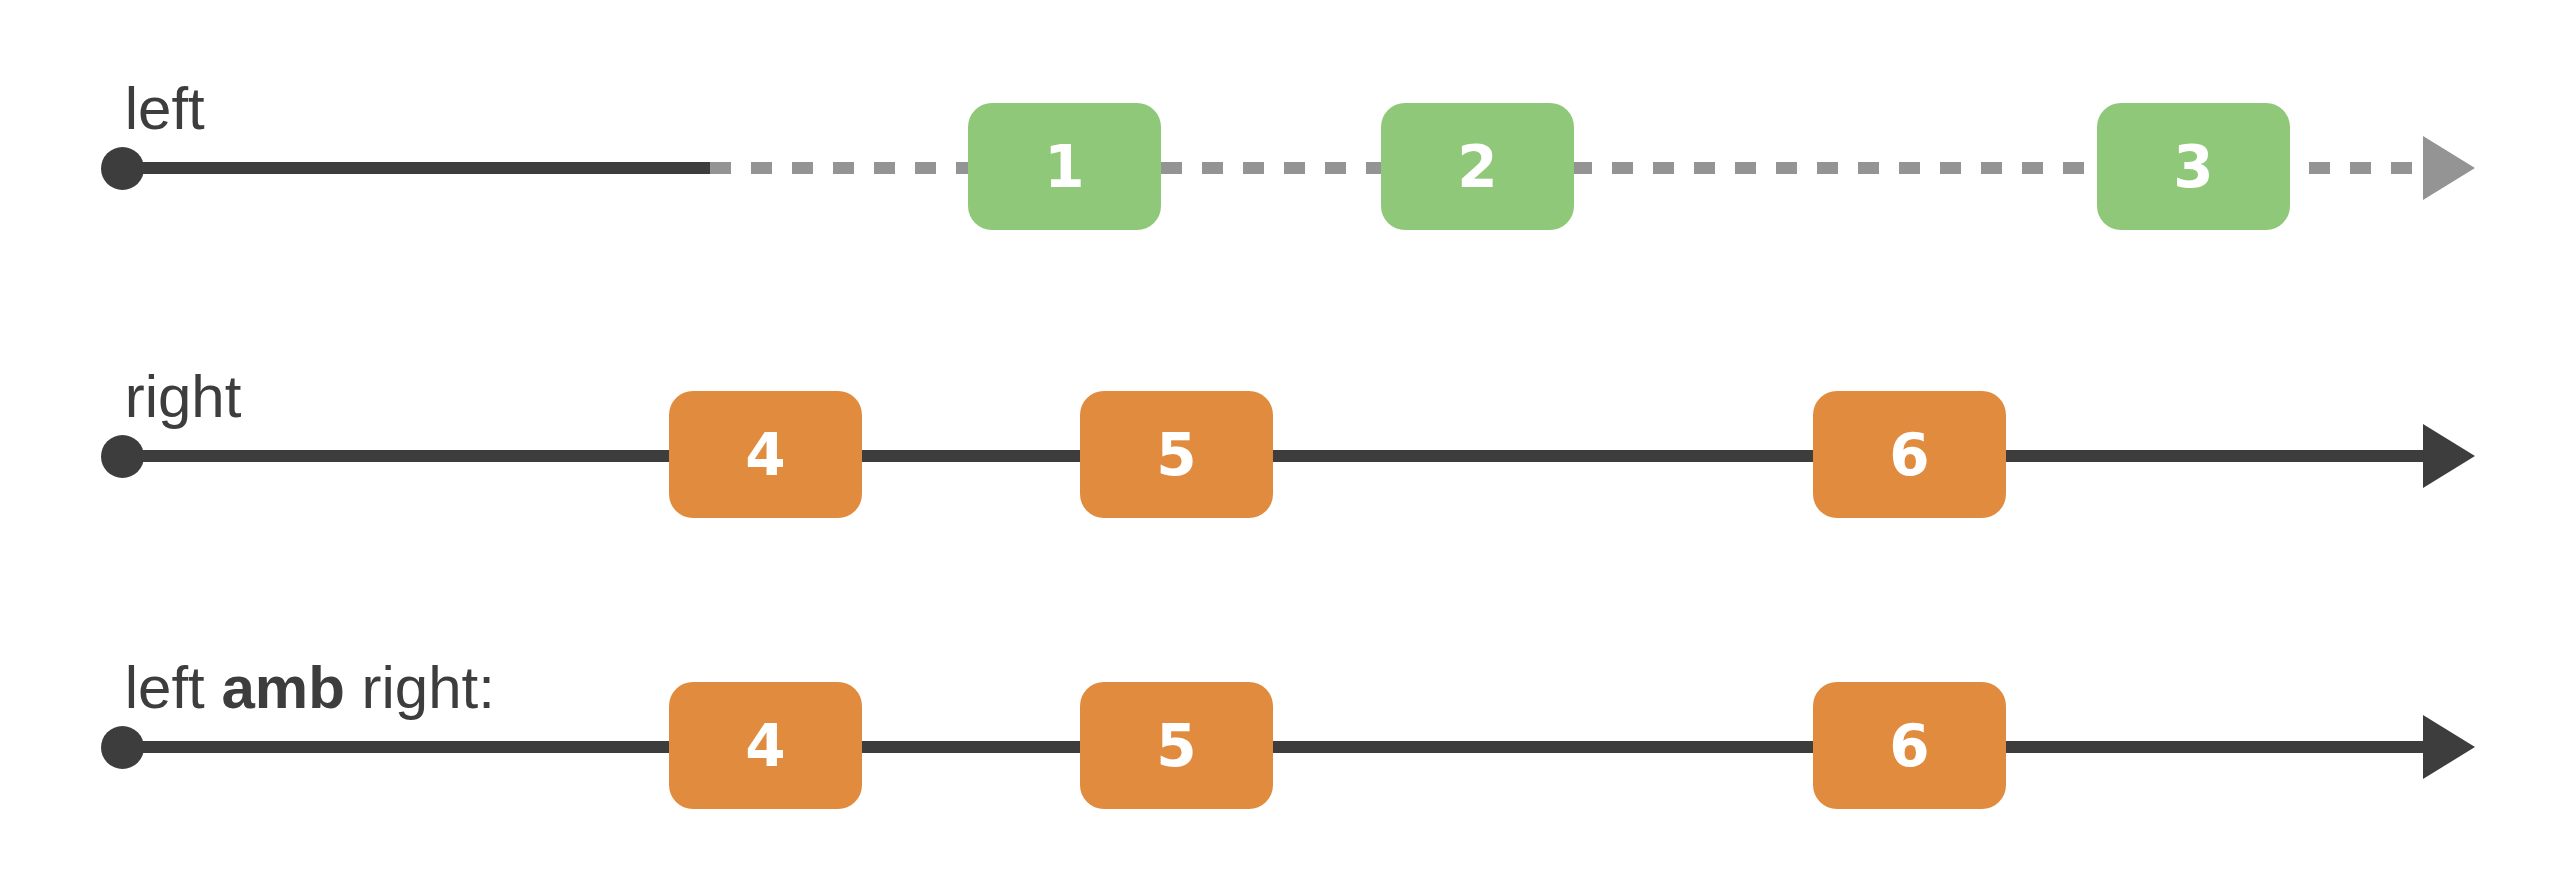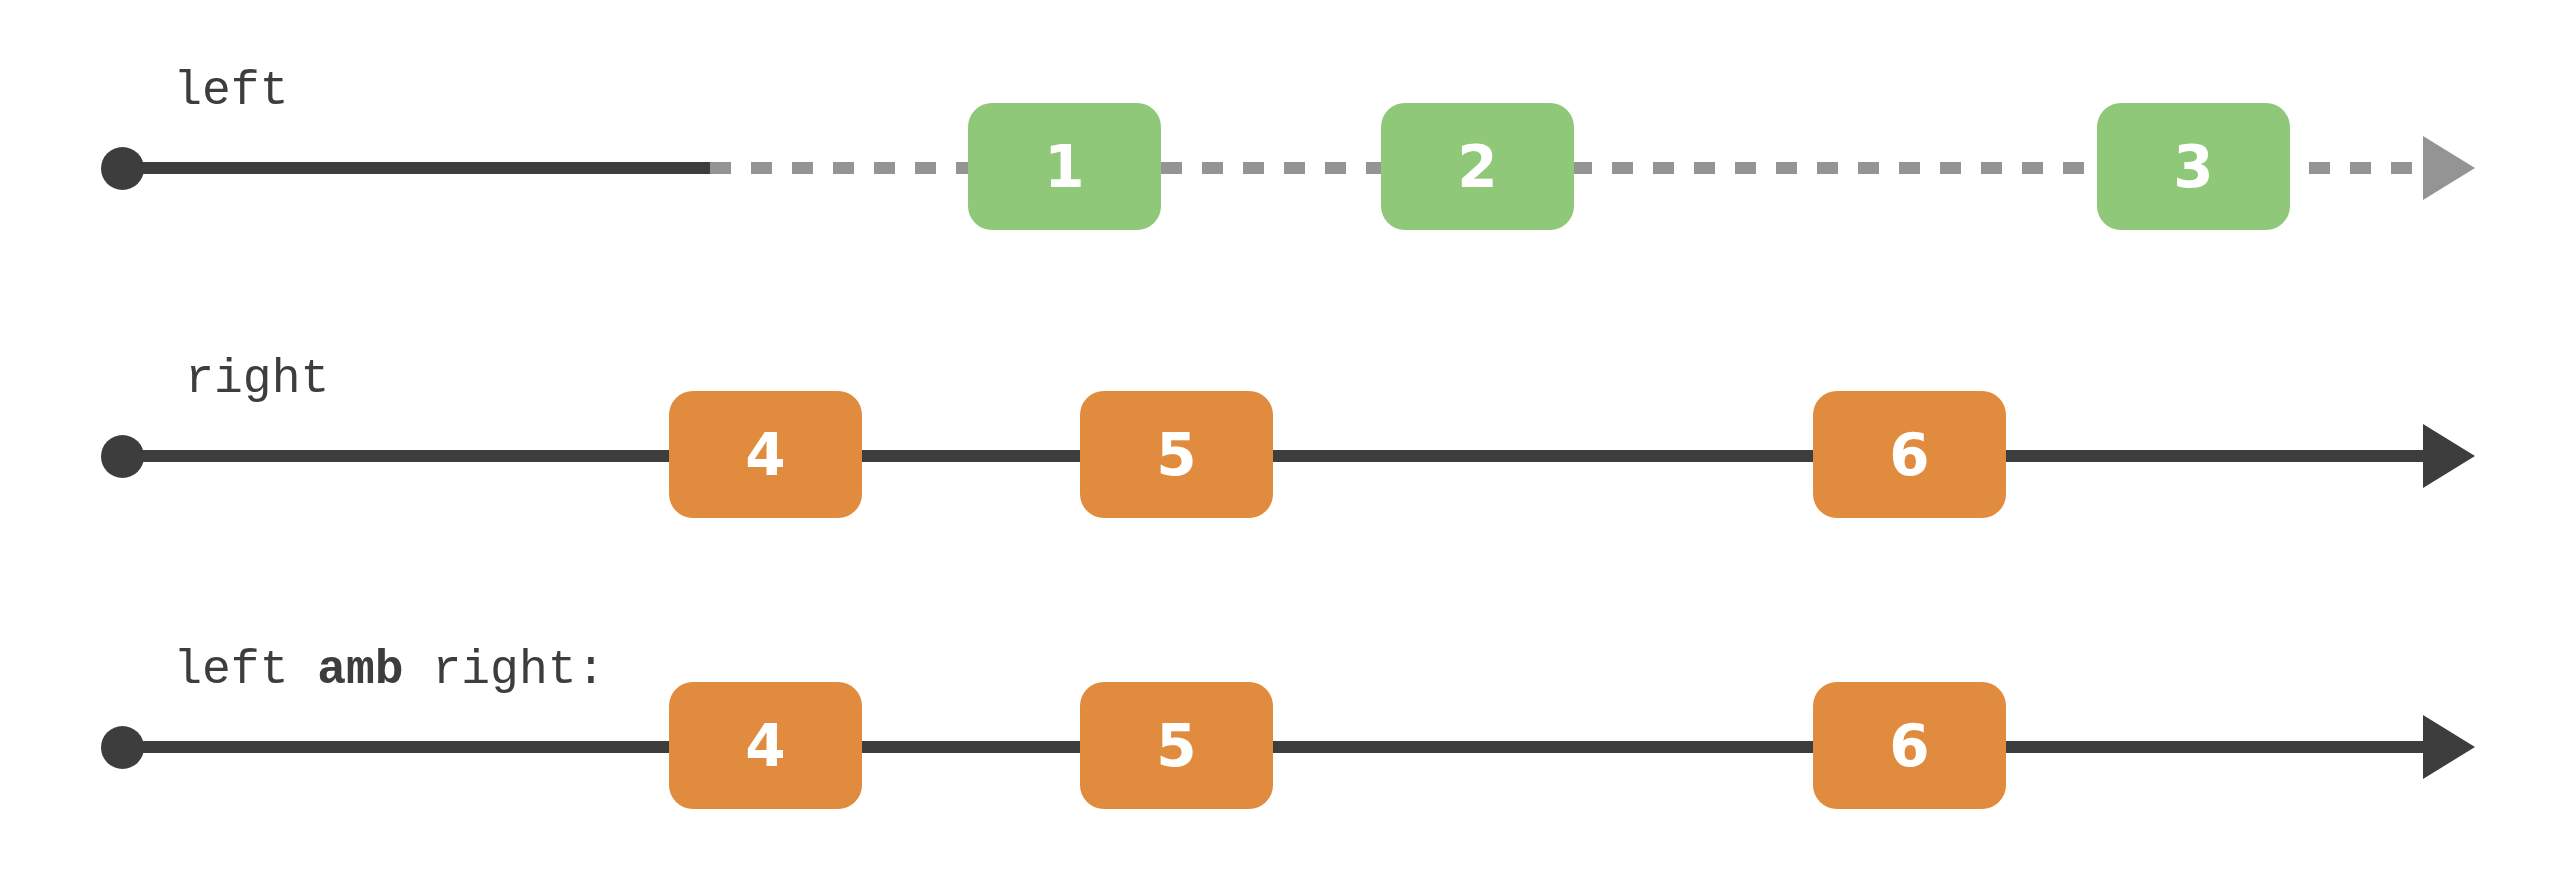--- a/index.html
+++ b/index.html
@@ -8,22 +8,22 @@
     width:2576px;height:877px;
     font-family:"DejaVu Sans Mono","Liberation Mono",monospace;
     -webkit-font-smoothing:antialiased;
     overflow:hidden;
   }
   .canvas{position:relative;width:2576px;height:877px;background:#ffffff;}
 
   
   .row-label{
     position:absolute;
-    font-family:Liberation Mono, monospace;
-    font-size:48px;
+    font-family:Liberation Sans, sans-serif;
+    font-size:60px;
     line-height:1;
     color:#3d3d3d;
     white-space:pre;
     letter-spacing:0px;
   }
   .row-label b{font-weight:700;}
 
   
   .timeline{position:absolute;left:0;top:0;width:2576px;height:150px;}
 
@@ -100,21 +100,21 @@
       <span>1</span>
     </div>
     <div class="marble green" style="left:1381px; top:0px; width:193px; height:127px;">
       <span>2</span>
     </div>
     <div class="marble green" style="left:2097px; top:0px; width:193px; height:127px;">
       <span>3</span>
     </div>
   </div>
 
-  <div class="row-label" style="left:70px; top:307px;">
+  <div class="row-label" style="left:58px; top:307px;">
     <span>right</span>
   </div>
 
   <div class="timeline" style="top:391px;">
     <div class="start-dot" style="left:101px; top:44px;"></div>
     <div class="axis-solid" style="left:131px; top:59px; width:2292px;"></div>
     <div class="arrow-head dark" style="left:2423px; top:33px;"></div>
 
     <div class="marble orange" style="left:669px; top:0px; width:193px; height:127px;">
       <span>4</span>

